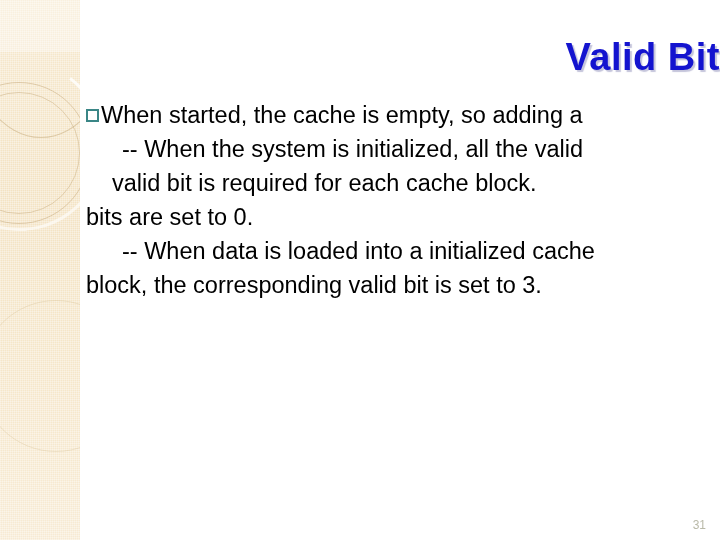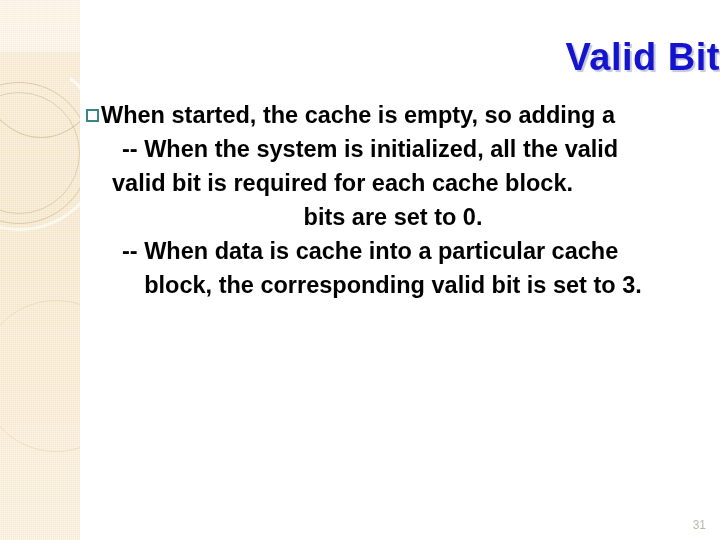--- a/index.html
+++ b/index.html
@@ -66,32 +66,32 @@
     letter-spacing:0.5px;
     text-shadow:2px 2px 1px rgba(150,150,190,0.55);
     white-space:nowrap;
   }
 
   
   #body{
     position:absolute;left:86px;top:98px;width:614px;
     font-size:23.5px;line-height:34px;color:#000;
   }
-  #body .para{margin:0;font-weight:bold;}
+  #body .para{margin:0;}
   #body .l1{ text-indent:0; }
   #body .bullet{
     display:inline-block;width:13px;height:13px;
     border:2.5px solid #3A8686;
     margin-right:2px;
     vertical-align:1px;
     box-sizing:border-box;
   }
   #body .indent1{ padding-left:26px; }
   #body .indent2{ padding-left:36px; }
-  #body .flat{ padding-left:0;text-align:center; }
+  #body .flat{ padding-left:0; }
 
   
   #diagram{
     position:absolute;left:0;top:340px;width:720px;height:150px;
     font-family:"DejaVu Sans", sans-serif;
   }
 
   .arrow{
     position:absolute;left:432px;height:21px;
   }
@@ -115,21 +115,21 @@
   <div class="arc arc6"></div>
 </div>
 
 <div id="title">Valid Bit</div>
 
 <div id="body">
   <p class="para l1"><span class="bullet"></span><span>When started, the cache is empty, so adding a</span></p>
   <p class="para indent2">-- When the system is initialized, all the valid</p>
   <p class="para indent1">valid bit is required for each cache block.</p>
   <p class="para flat">bits are set to 0.</p>
-  <p class="para indent2">-- When data is cache into a particular cache</p>
+  <p class="para indent2">-- When data is loaded into a initialized cache</p>
   <p class="para flat">block, the corresponding valid bit is set to 3.</p>
 </div>
 
 <div id="diagram">
 
   <div id="arrow-group">
       <div class="arrow" style="top: 388px;"></div>
       <div class="arrow" style="top: 409px;"></div>
       <div class="arrow" style="top: 430px;"></div>
       <div class="arrow" style="top: 451px;"></div>

